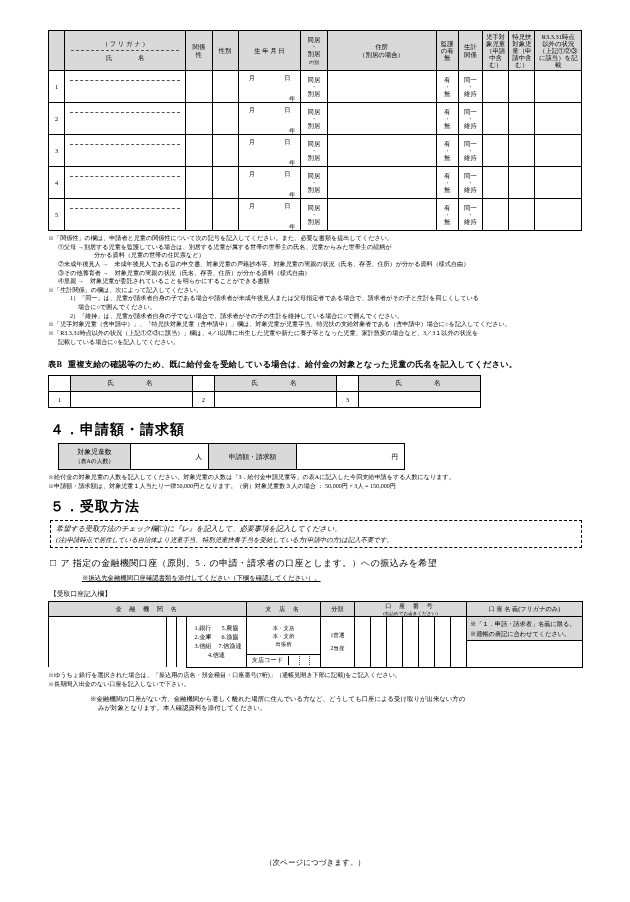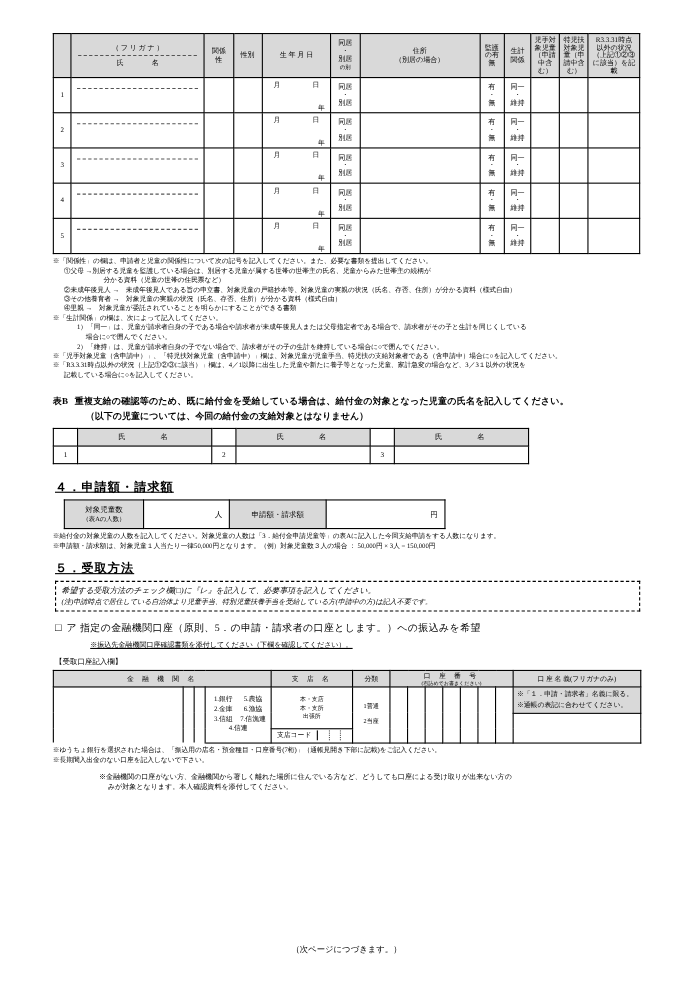--- a/index.html
+++ b/index.html
@@ -44,21 +44,21 @@
   .i4{padding-left:30px;}
 
   .gap{height:13px;}
   .gap-s{height:7px;}
 
   .tblB{width:432px;table-layout:fixed;margin-top:5px;}
   .tblB th,.tblB td{border:1px solid #000;font-size:6.6px;text-align:center;height:15px;padding:0;}
   .tblB th{background:#d9d9d9;font-weight:normal;letter-spacing:3px;}
   .tblB .nb{background:#fff;}
 
-  .sechd{font-size:11px;font-weight:bold;text-decoration:underline;margin:0 0 4px 2px;letter-spacing:1px;}
+  .sechd{font-size:14px;font-weight:bold;margin:0 0 4px 2px;letter-spacing:1px;}
 
   .tbl4{table-layout:fixed;margin-left:10px;}
   .tbl4 td{border:1px solid #000;font-size:6.8px;height:25px;padding:0;text-align:center;}
   .tbl4 .hd{background:#d9d9d9;}
   .tbl4 .unit{text-align:right;padding-right:6px;}
 
   .dashbox{border:1px dashed #000;padding:3px 5px;font-size:7.2px;line-height:1.5;margin:0 0 0 2px;font-style:italic;}
   .dashbox .l2{font-size:6.4px;}
 
   .chk{font-size:9px;margin:9px 0 0 2px;letter-spacing:.4px;}
@@ -253,21 +253,20 @@
         <div class="i1">記載している場合に○を記入してください。</div>
       </div>
     </div>
 
     <div class="gap"></div>
 
     <div class="blk">
       <div class="ttl">
         <span class="lbl">表B</span><span>重複支給の確認等のため、既に給付金を受給している場合は、給付金の対象となった児童の氏名を記入してください。</span>
       </div>
-      <div class="sub2">（以下の児童については、今回の給付金の支給対象とはなりません）</div>
 
       <table class="tblB">
         <colgroup>
             <col style="width:22px">
             <col style="width:122px">
             <col style="width:22px">
             <col style="width:122px">
             <col style="width:22px">
             <col style="width:122px">
           </colgroup>

